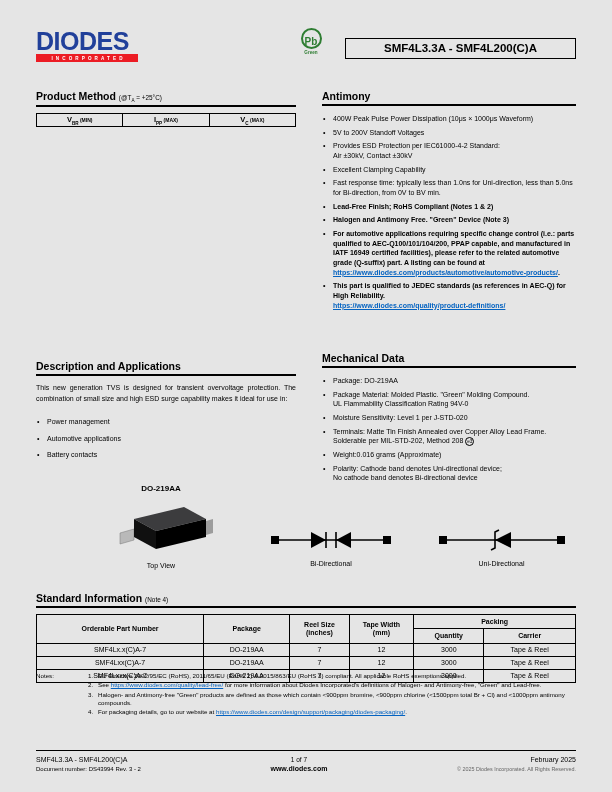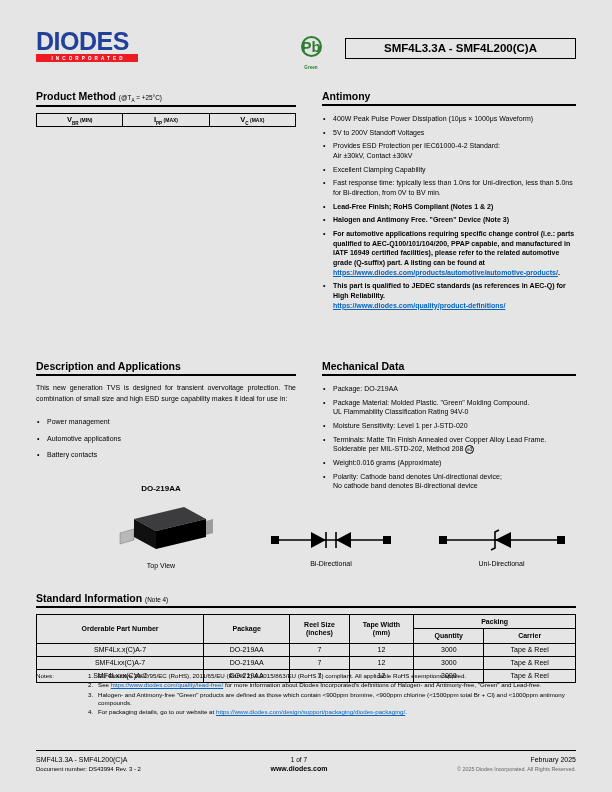--- a/index.html
+++ b/index.html
@@ -6,34 +6,34 @@
   html,body { background:#fff; }
   .page { position:relative; width:612px; height:792px; background:#e5e5e5; overflow:hidden;
           font-family:"Liberation Sans","DejaVu Sans",sans-serif; color:#000; }
 
   
   .logo { position:absolute; left:36px; top:30px; width:102px; }
   .logo-text { font-size:25px; font-weight:bold; color:#21409a; letter-spacing:-0.5px; line-height:23px; }
   .logo-inc { margin-top:1px; background:#ec1c24; color:#fff; font-size:4.6px; font-weight:bold;
               letter-spacing:3.1px; text-align:center; padding:1.8px 0 1.4px 3px; }
   .pb { position:absolute; left:297px; top:28px; width:28px; text-align:center; }
-  .pb-circle { width:21px; height:21px; border:2px solid #2e7d32; border-radius:50%; margin:8px auto;
-               display:flex; align-items:flex-start; justify-content:center; color:#2e7d32; font-weight:bold; font-size:15px; }
+  .pb-circle { width:21px; height:21px; border:2px solid #2e7d32; border-radius:50%; margin:0 auto;
+               display:flex; align-items:flex-end; justify-content:center; color:#2e7d32; font-weight:bold; font-size:10px; }
   .pb-green { font-size:4.6px; color:#2e7d32; font-weight:bold; margin-top:1px; }
   .part-box { position:absolute; left:345px; top:38px; width:231px; height:21px; border:1.5px solid #000;
               line-height:18px; text-align:center; font-weight:bold; font-size:11.5px; }
   .banner { position:absolute; left:273px; top:64px; width:303px; height:15px; background:#4a4a4c;
             color:#fff; font-size:8.4px; font-weight:bold; text-align:center; line-height:15px; }
 
   
   .section { position:absolute; }
   #product-summary { left:36px; top:90px;  width:260px; }
   #features        { left:322px; top:90px; width:254px; }
   #description     { left:36px; top:360px; width:260px; }
-  #mechanical      { left:322px; top:360px; width:254px; }
+  #mechanical      { left:322px; top:352px; width:254px; }
   #ordering        { left:36px; top:592px; width:540px; }
   .sec-head { font-size:10.5px; font-weight:bold; border-bottom:2.5px solid #000; padding-bottom:2px; }
   .sec-note { font-size:6.4px; font-weight:normal; }
   sub { font-size:4.6px; }
 
   
   .ps-table { border-collapse:collapse; width:100%; margin-top:6px; }
   .ps-table td { border:1px solid #000; text-align:center; font-size:7.5px; height:13px; width:33.33%; }
   .ps-table .hd { font-weight:bold; }
   .qual { font-size:5px; }

